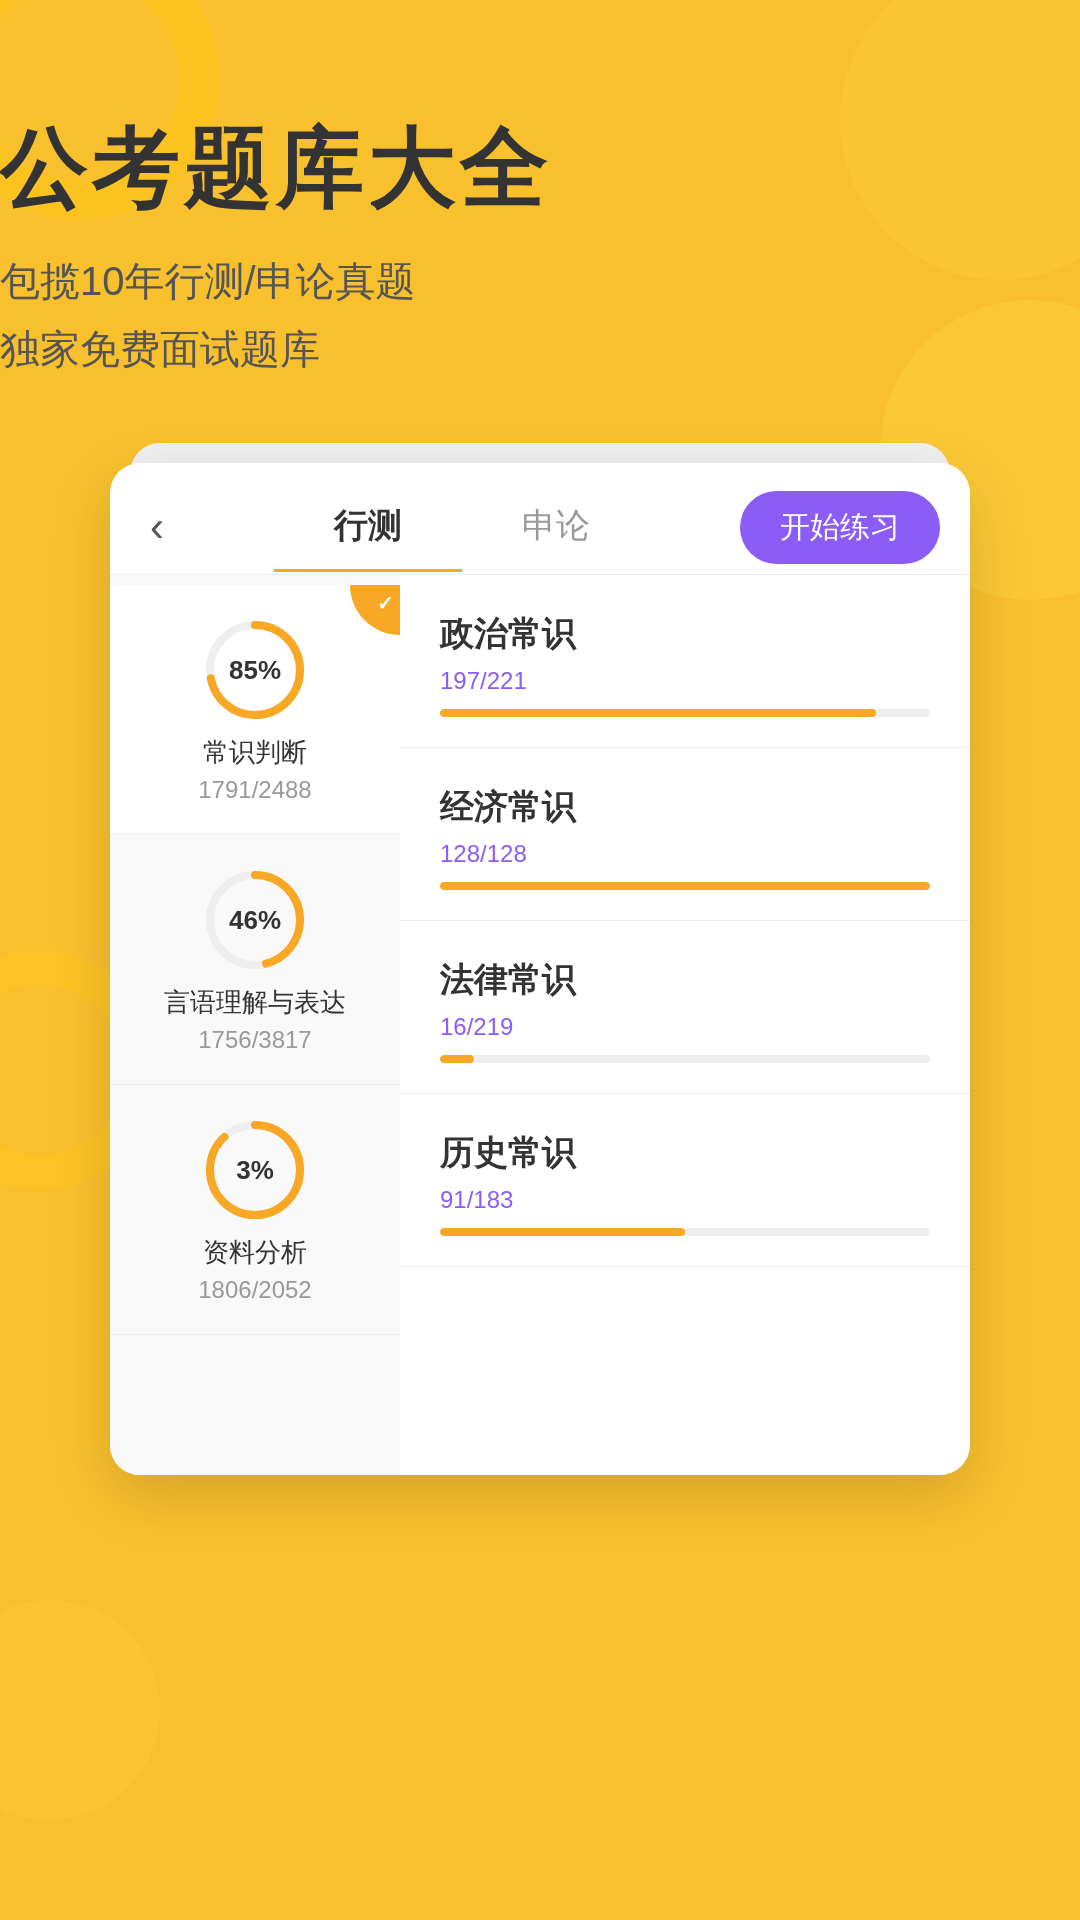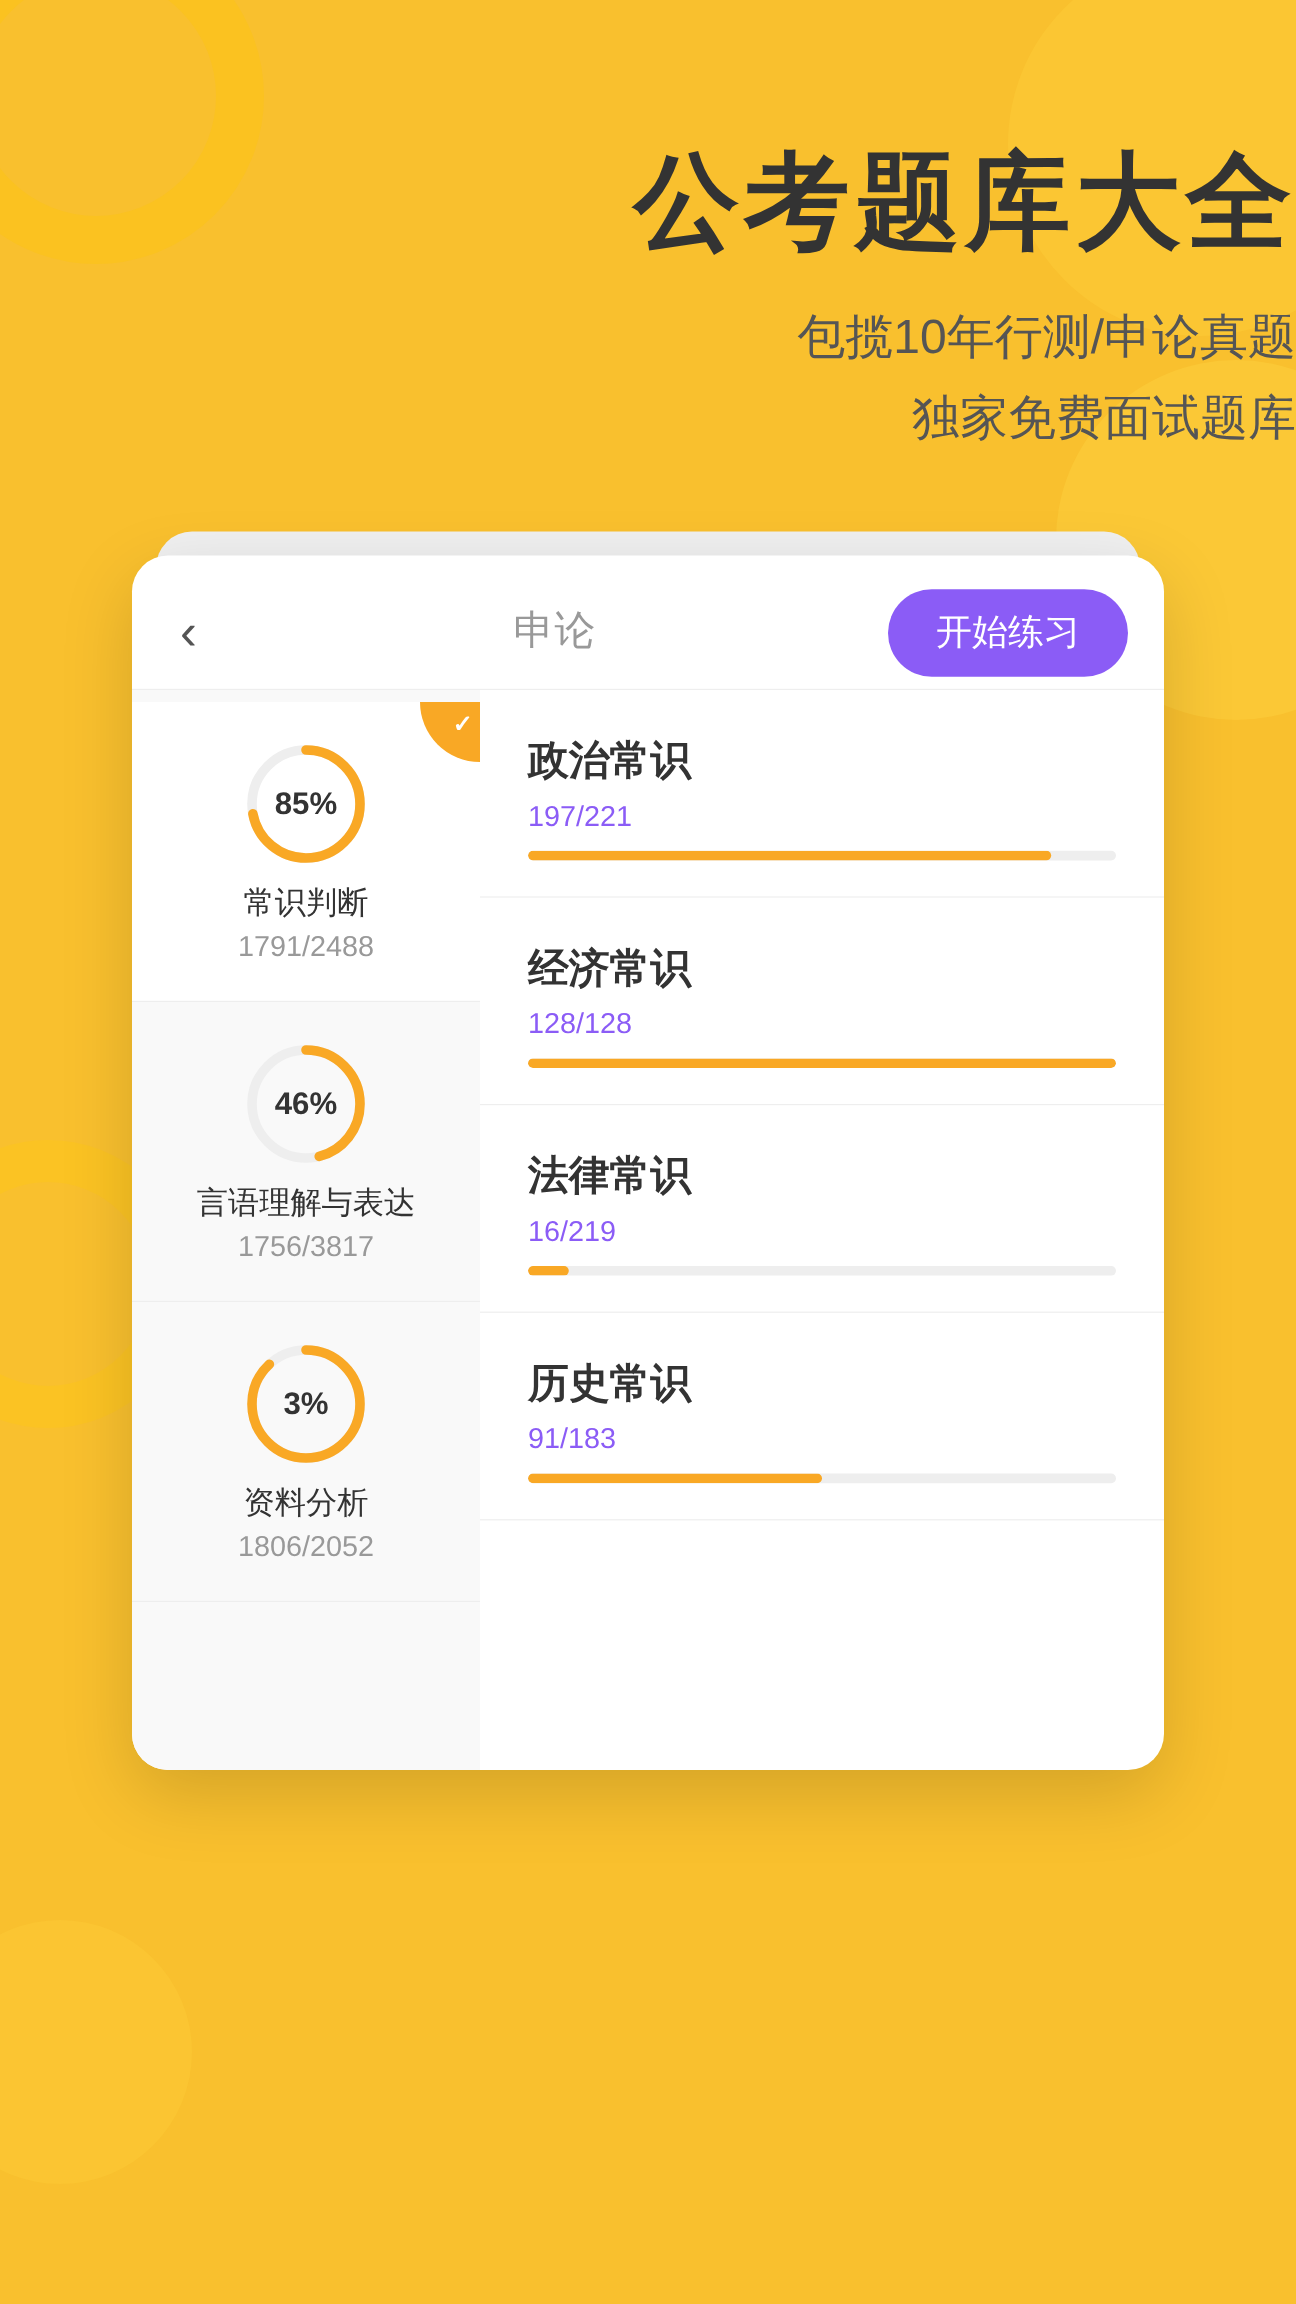--- a/index.html
+++ b/index.html
@@ -59,21 +59,21 @@
       width: 220px;
       height: 220px;
       border-radius: 50%;
       background: rgba(255,210,60,0.3);
     }
 
     
     .hero {
       position: relative;
       z-index: 2;
-      text-align: right;
+      text-align: left;
       padding-top: 120px;
     }
 
     .hero-title {
       font-size: 88px;
       font-weight: 900;
       color: #333333;
       letter-spacing: 4px;
       line-height: 1.1;
       margin-bottom: 30px;
@@ -312,20 +312,21 @@
 
 <div class="card-stack">
   <div class="card-back"></div>
 
   <div class="card-main">
 
     <div class="card-header">
       <div class="back-btn">‹</div>
 
       <div class="tab-group">
+        <div class="tab-item active">行测</div>
         <div class="tab-item">申论</div>
       </div>
 
       <button class="start-btn">开始练习</button>
     </div>
 
     <div class="card-body">
 
       <div class="sidebar">
 

